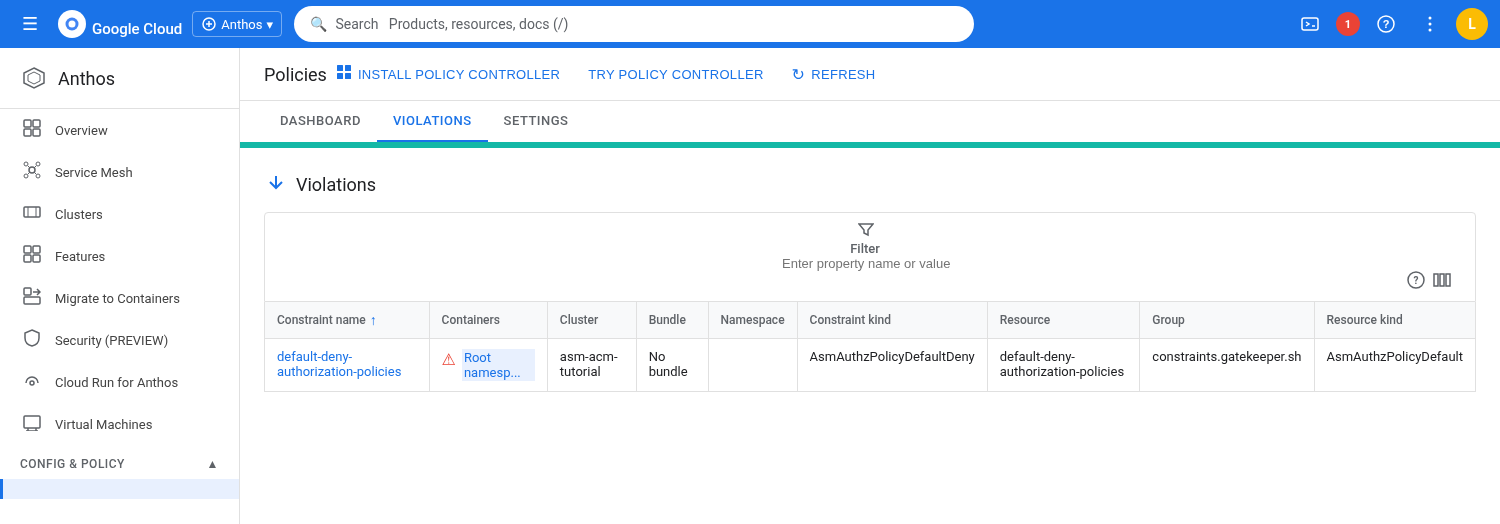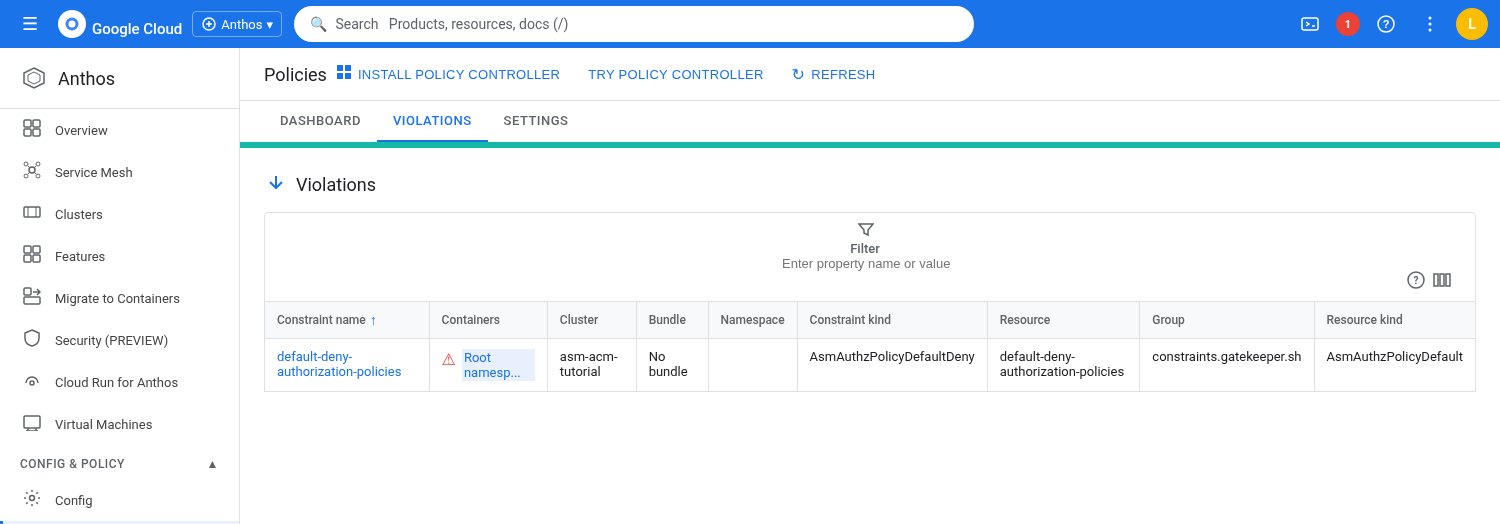--- a/index.html
+++ b/index.html
@@ -463,29 +463,20 @@
           </svg>
       </span>
       <span>Virtual Machines</span>
     </div>
 
     <div class="sidebar-section-header">
       <span>Config &amp; Policy</span>
       <span style="cursor:pointer;">▲</span>
     </div>
 
-    <div class="sidebar-nav-item">
-      <span class="sidebar-nav-icon">
-        <svg width="18" height="18" viewBox="0 0 18 18">
-            <circle cx="9" cy="9" r="2.5" fill="none" stroke="currentColor" stroke-width="1.5"></circle>
-            <path d="M9 1v2M9 15v2M1 9h2M15 9h2M3.2 3.2l1.4 1.4M13.4 13.4l1.4 1.4M3.2 14.8l1.4-1.4M13.4 4.6l1.4-1.4" stroke="currentColor" stroke-width="1.5"></path>
-          </svg>
-      </span>
-      <span>Config</span>
-    </div>
 
     <div class="sidebar-nav-item active">
       
       
     </div>
   </nav>
 
   <main class="main-content">
 
     <div class="page-header">

